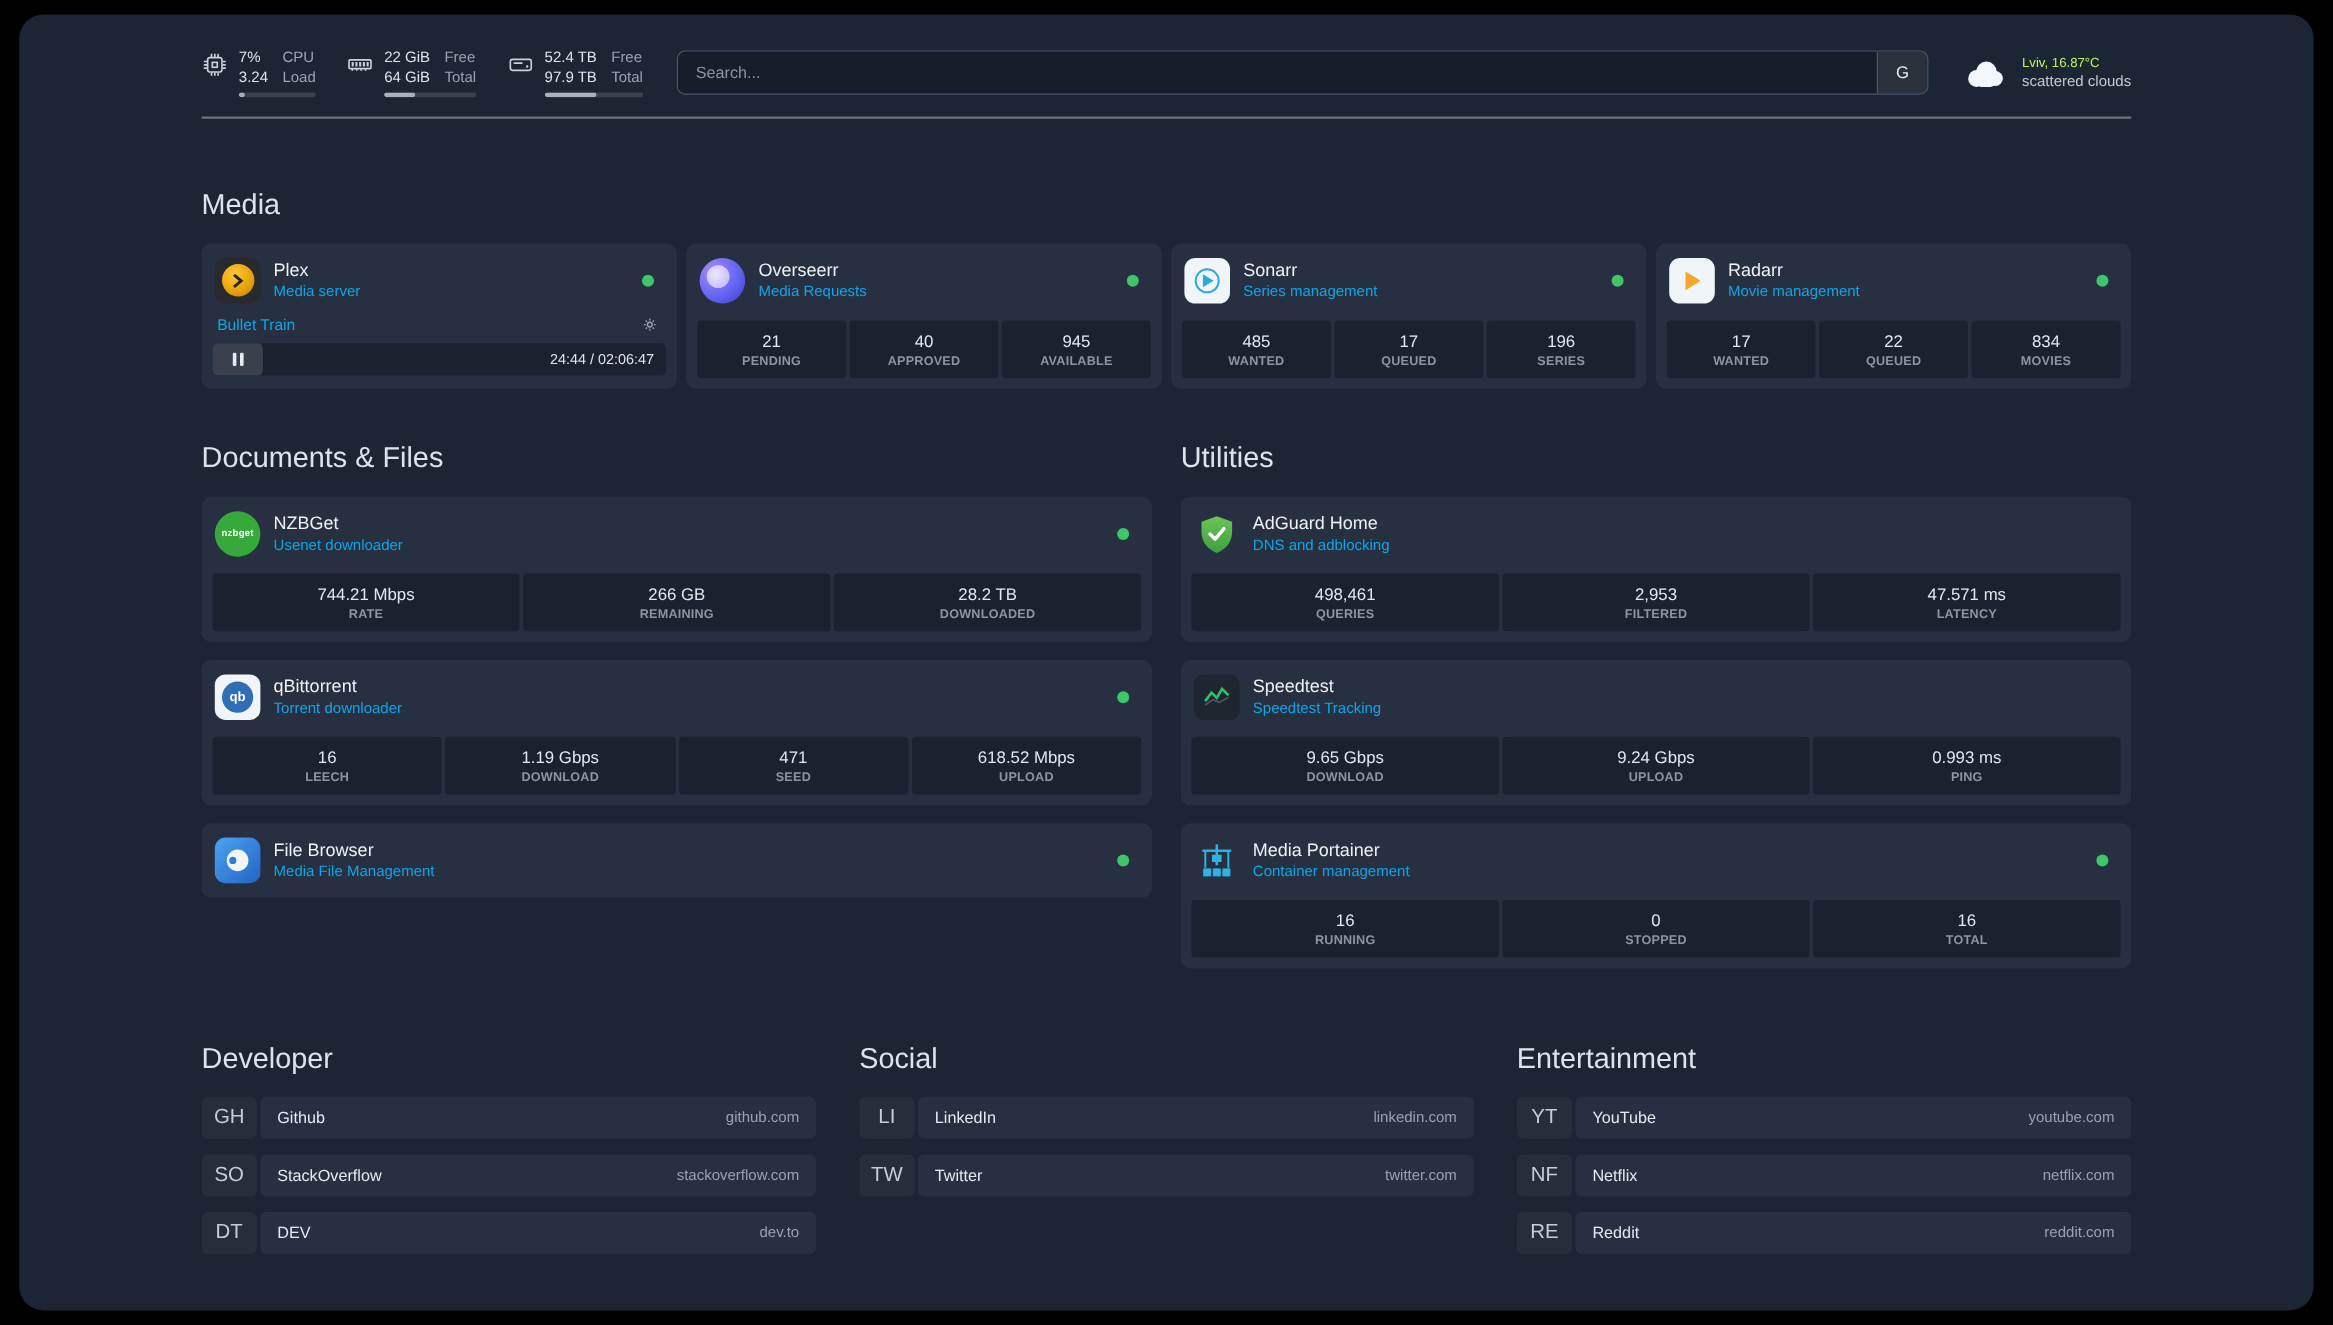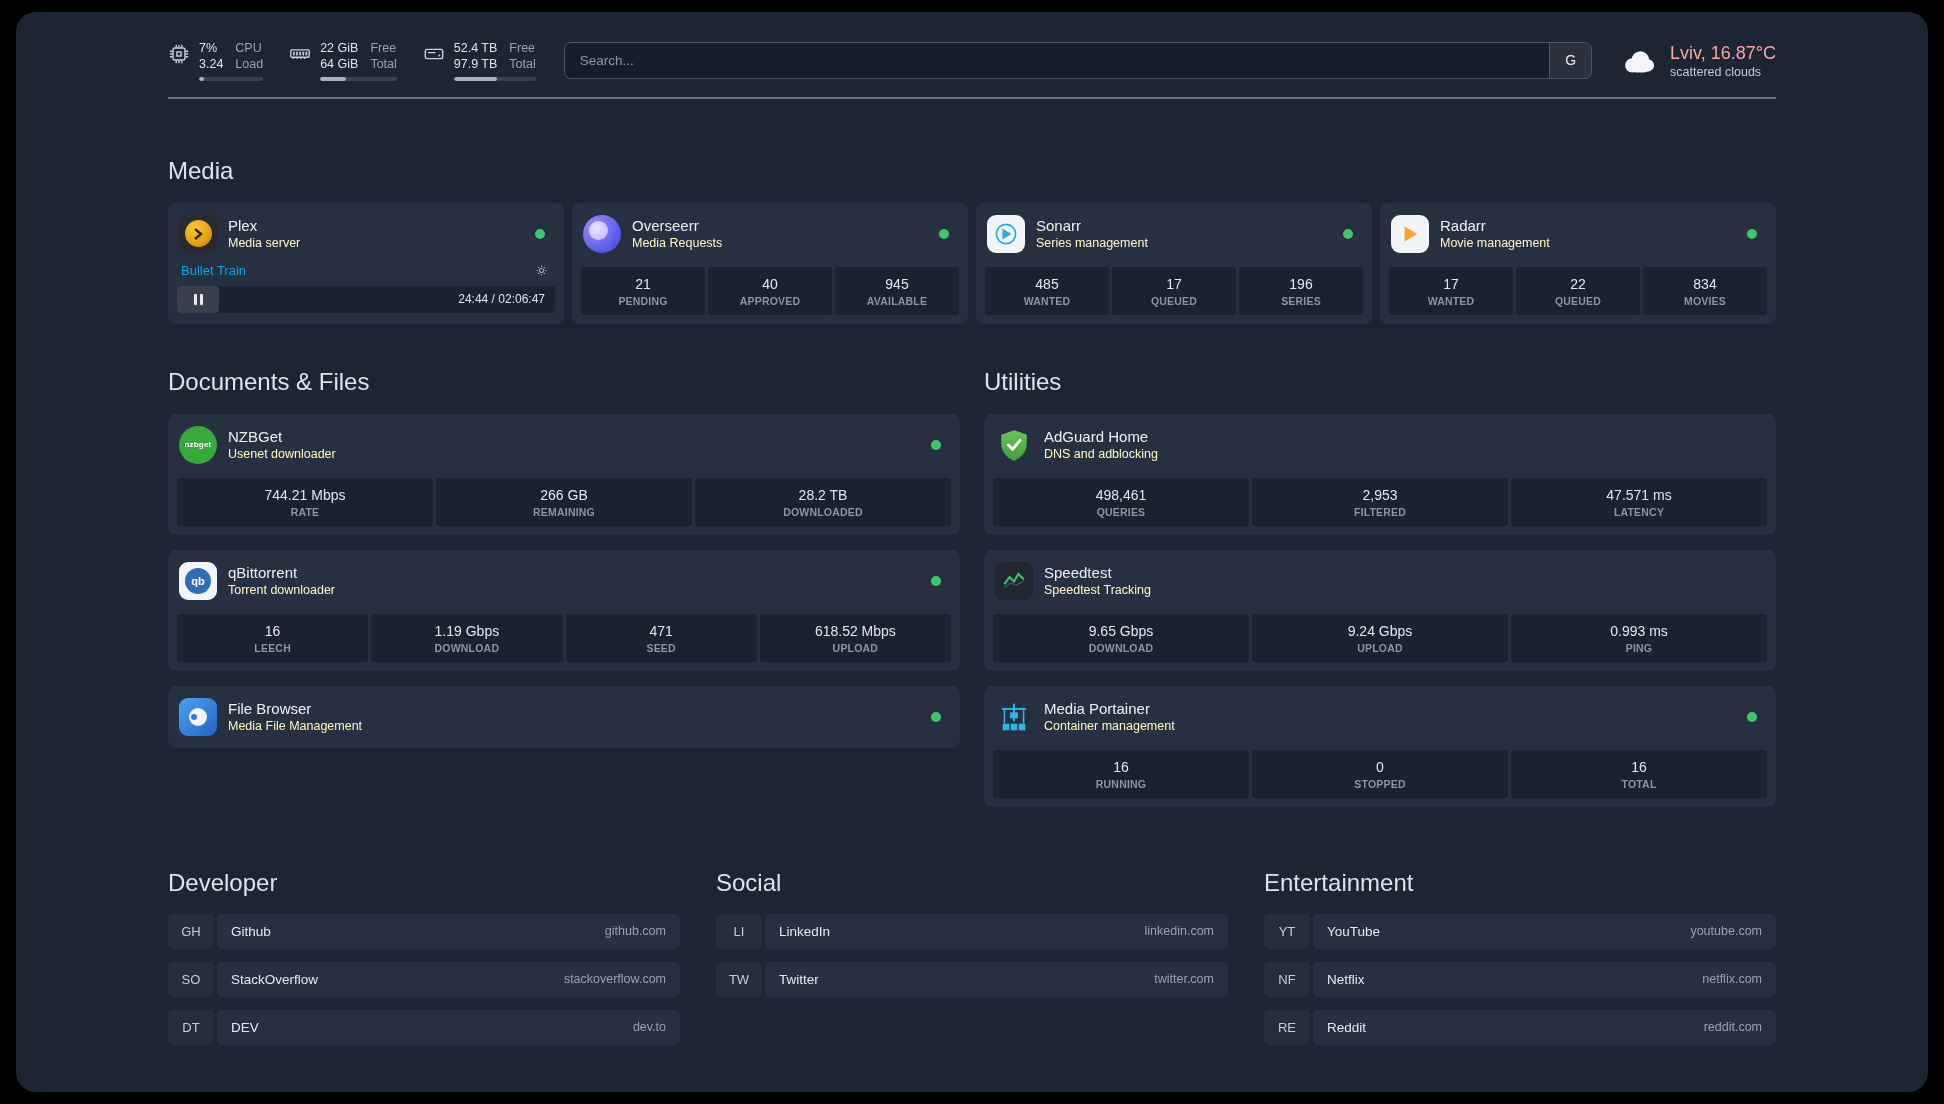--- a/index.html
+++ b/index.html
@@ -22,35 +22,35 @@
 
   .search { flex:1; display:flex; margin:0 28px; height:37px; background:rgba(0,0,0,0.18);
             border:1px solid #48556a; border-radius:7px; overflow:hidden; align-items:stretch; }
   .search input { flex:1; background:transparent; border:none; outline:none; color:#dfe4ea;
                   padding:0 15px; font-size:13.5px; font-family:inherit; }
   .search input::placeholder { color:#8b95a5; }
   .search-btn { width:42px; border-left:1px solid #48556a; background:rgba(255,255,255,0.09);
                 color:#e7ebf0; font-size:14px; display:grid; place-items:center; cursor:pointer; }
 
   .weather { display:flex; align-items:center; gap:12px; }
-  .weather-line1 { font-size:18px; color:#fca5a5; line-height:1.35; }
+  .weather-line1 { font-size:11px; color:#bef264; line-height:1.35; }
   .weather-line2 { font-size:12.5px; color:#c3cad4; }
 
   .divider { margin-top:16px; border:none; border-top:2px solid rgba(203,213,225,0.45); }
 
   
   .section-title { font-size:24px; font-weight:500; color:#dde3ec; }
   .media-section { margin-top:58px; }
   .media-row { display:grid; grid-template-columns:repeat(4,1fr); gap:8px; margin-top:18px; }
 
   .card { background:#263040; border-radius:8px; padding:9px; cursor:pointer; }
   .card-head { display:flex; align-items:center; gap:11px; padding:3px 4px 3px 2px; }
   .svc-icon { width:38px; height:38px; flex:0 0 auto; display:grid; place-items:center; }
   .svc-name { font-size:15px; font-weight:500; color:#eef1f5; line-height:1.25; }
-  .svc-sub { font-size:12.5px; color:#fef9c3; margin-top:1px; }
+  .svc-sub { font-size:12.5px; color:#0ea5e9; margin-top:1px; }
   .dot { margin-left:auto; margin-right:6px; width:10px; height:10px; border-radius:50%; background:#3fc56b; flex:0 0 auto; }
 
   .stats { display:flex; gap:3px; margin-top:11px; }
   .stat { flex:1; background:rgba(10,15,23,0.42); border-radius:3px; text-align:center; padding:9px 2px 8px; }
   .stat-value { font-size:14px; color:#e3e8ee; }
   .stat-label { font-size:10.5px; font-weight:700; color:#8b95a5; margin-top:3px; letter-spacing:0.2px; }
 
   
   .plex-track { display:flex; align-items:center; justify-content:space-between; margin-top:5px; padding:2px 6px 2px 4px;
                 font-size:13px; color:#0ea5e9; }
@@ -62,21 +62,21 @@
   .player-time { margin-left:auto; padding-right:10px; font-size:12px; color:#dfe4ea; }
 
   .two-col { margin-top:44px; display:grid; grid-template-columns:1fr 1fr; gap:24px; align-items:start; }
   .col-cards { display:flex; flex-direction:column; gap:15px; margin-top:18px; }
 
   
   .bookmarks { margin-top:62px; display:grid; grid-template-columns:repeat(3,1fr); gap:36px; align-items:start; padding-bottom:30px; }
   .bm-list { margin-top:17px; display:flex; flex-direction:column; gap:13px; }
   .bm-row { display:flex; gap:3px; height:35px; cursor:pointer; }
   .bm-abbr { width:46px; background:rgba(255,255,255,0.045); border-radius:5px; color:#c6cdd7;
-             display:grid; place-items:center; font-size:13px; }
+             display:grid; place-items:center; font-size:17px; }
   .bm-link { flex:1; background:#263040; border-radius:5px; display:flex; align-items:center; padding:0 14px; }
   .bm-label { font-size:13.5px; color:#e6eaef; }
   .bm-url { margin-left:auto; font-size:12.5px; color:#98a2b0; }
 
   
   .icon-plex { background:#282a2e; border-radius:9px; }
   .plex-circle { width:27px; height:27px; border-radius:50%;
                  background:radial-gradient(circle at 38% 32%, #ffc933, #e5a00d 60%, #b87b0a);
                  display:grid; place-items:center; }
   .icon-overseerr { border-radius:50%; background:radial-gradient(circle at 30% 30%, #a78bfa, #6366f1 55%, #4338ca);

